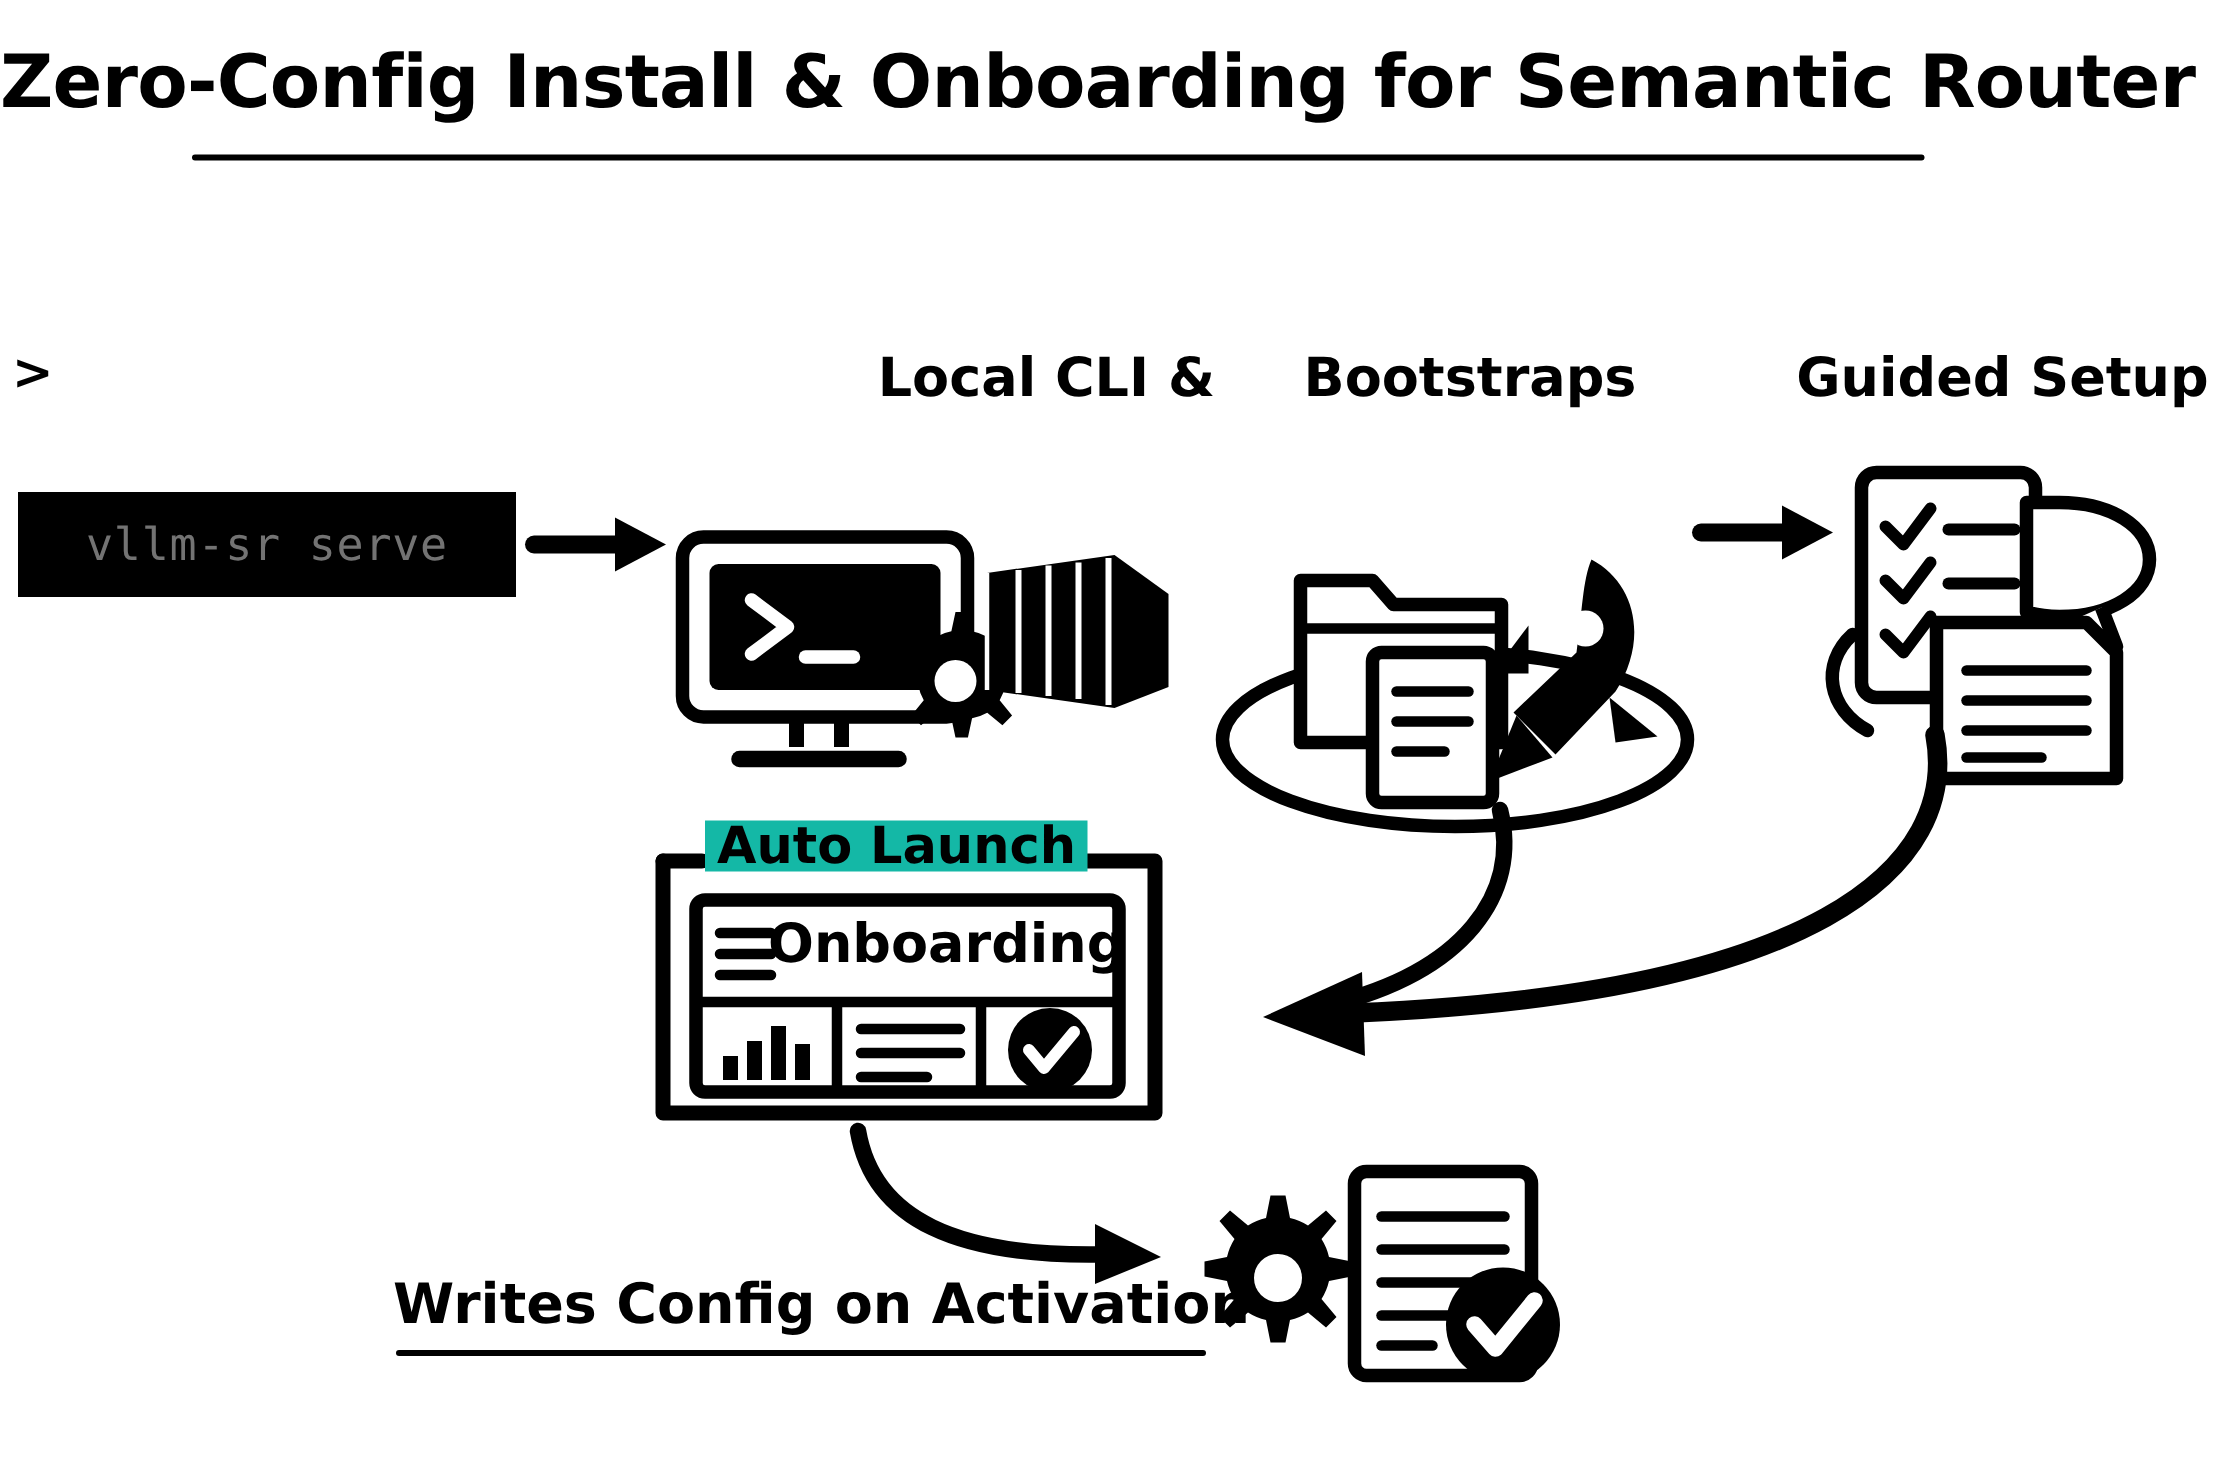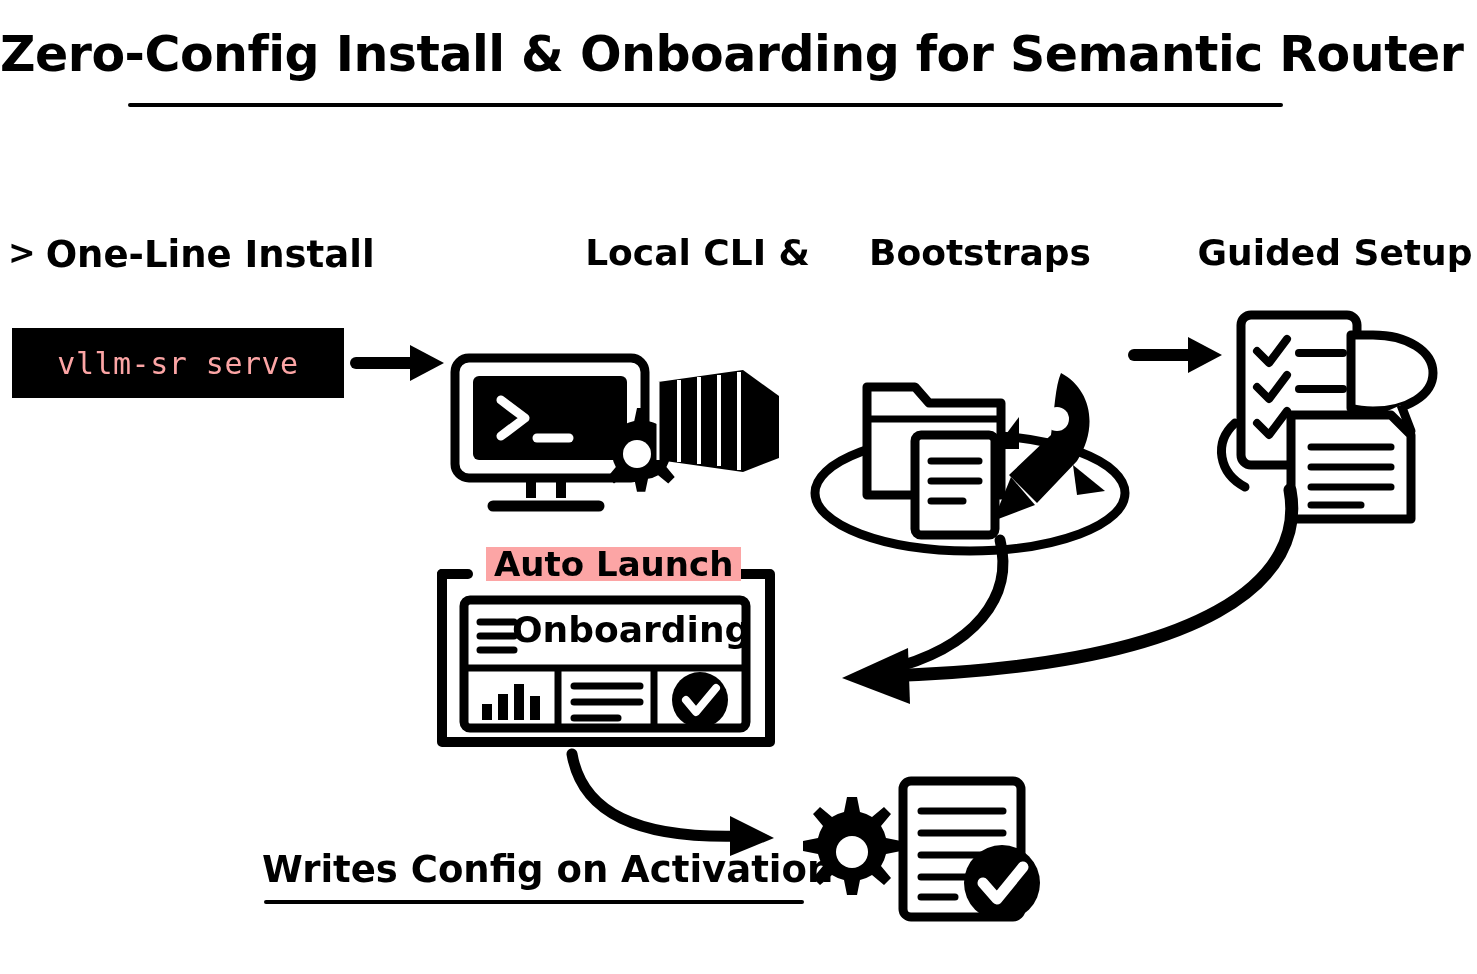--- a/index.html
+++ b/index.html
@@ -56,21 +56,21 @@
     font-weight: 700;
     line-height: 1;
     transform: translateY(-2px);
   }
   #command-box {
     left: 12px;
     top: 328px;
     width: 332px;
     height: 70px;
     background: #000;
-    color: #fca5a5;
+    color: #737373;
     display: flex;
     align-items: center;
     justify-content: center;
     font-family: "DejaVu Sans Mono", monospace;
     font-size: 30px;
     letter-spacing: 0.5px;
   }
 
   
   #arrow1 { left: 352px; top: 338px; width: 100px; height: 50px; }
@@ -117,24 +117,23 @@
   
   #curve-arrow { left: 770px; top: 480px; width: 560px; height: 240px; }
 
   
   #dashboard-art { left: 432px; top: 552px; width: 360px; height: 205px; }
   #autolaunch-label {
     left: 470px;
     top: 547px;
     font-size: 34px;
     font-weight: 700;
-    background: #fca5a5;
+    background: #14b8a6;
     padding: 0 8px;
     line-height: 1;
-    margin-left: 16px;
   }
   #dashboard-title {
     left: 512px;
     top: 612px;
     font-size: 36px;
     font-weight: 700;
     line-height: 1;
   }
 
   
@@ -163,21 +162,20 @@
 </head>
 <body>
 
 <div class="stage">
 
   <div class="abs" id="title">Zero-Config Install &amp; Onboarding for Semantic Router</div>
   <div class="abs" id="title-underline"></div>
 
   <div class="abs" id="step1-label">
     <span id="chevron-icon">&gt;</span>
-    <span>One-Line Install</span>
   </div>
 
   <div class="abs" id="command-box">
     <span>vllm-sr serve</span>
   </div>
 
   <div class="abs" id="arrow1">
     <svg width="100" height="50" viewBox="0 0 100 50">
       <path d="M4,25 L66,25" stroke="#000" stroke-width="12" stroke-linecap="round" fill="none"></path>
       <path d="M58,7 L92,25 L58,43 Z" fill="#000"></path>

